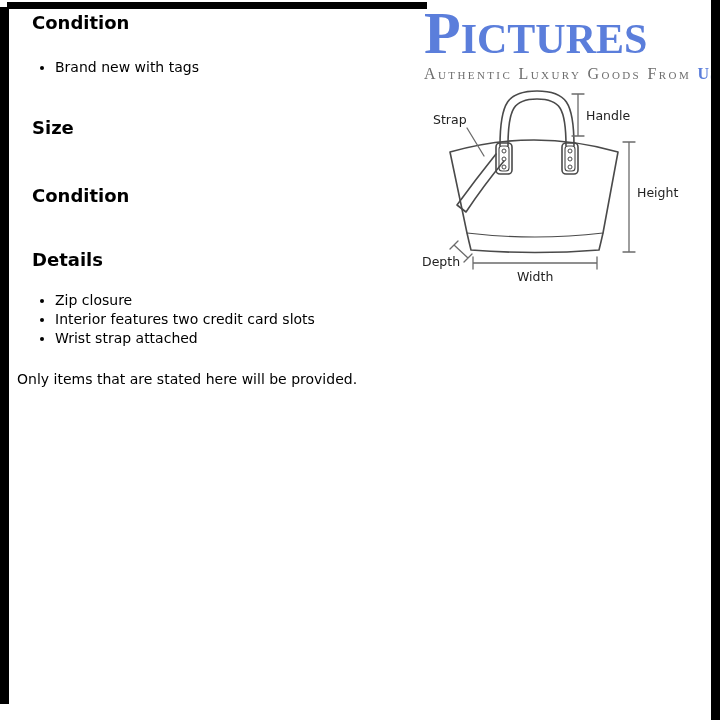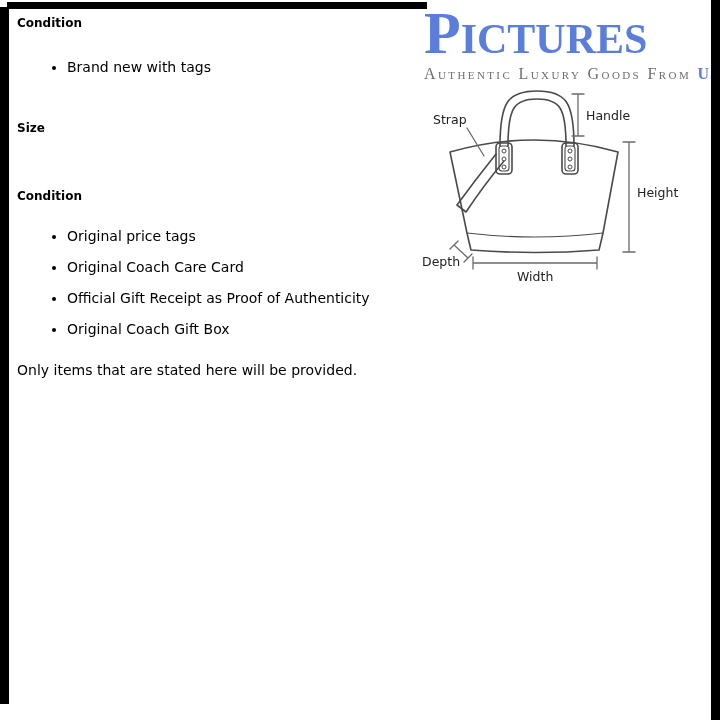--- a/index.html
+++ b/index.html
@@ -16,32 +16,32 @@
   .frame-left  { position: absolute; left: 0;  top: 7px;  width: 9px;  height: 697px; background: #000; }
   .frame-top   { position: absolute; left: 7px; top: 2px;  width: 420px; height: 7px;  background: #000; }
   .frame-right { position: absolute; left: 711px; top: 0;  width: 9px;  height: 720px; background: #000; }
 
   
   .content {
     position: absolute; left: 17px; top: 0; width: 402px;
     font-size: 14px; line-height: 19px;
   }
   .content h3 {
-    font-size: 12px; line-height: 18px; font-weight: bold;
-    margin: 0; padding: 0;
+    font-size: 18px; line-height: 18px; font-weight: bold;
+    margin: 15px; padding: 0;
   }
   .sec-condition h3 { margin-top: 14px; }
   .sec-size      h3 { margin-top: 42px; }
   .sec-material  h3 { margin-top: 50px; }
   .sec-details   h3 { margin-top: 46px; }
   .sec-whatwith  h3 { margin-top: 22px; }
   .content p { margin: 22px 0 0 0; }
   .content ul { margin: 22px 0 0 0; padding: 0 0 0 38px; }
   .sec-condition ul { margin-top: 26px; }
-  .content li { margin: 12px; padding: 0; }
+  .content li { margin: 0; padding: 0; }
   .footer-note { margin-top: 20px; }
 
   
   .logo {
     position: absolute; left: 424px; top: 2px; width: 287px; height: 82px;
     overflow: hidden; white-space: nowrap;
   }
   .brand {
     font-family: "Liberation Serif", "DejaVu Serif", serif;
     font-variant: small-caps;
@@ -91,28 +91,30 @@
     </div>
 
     <div class="sec sec-size">
       <h3>Size</h3>
     </div>
 
     <div class="sec sec-material">
       <h3>Condition</h3>
     </div>
 
+    <div class="sec sec-details">
+      <h3>Details</h3>
+      <ul>
+          <li>Zip closure</li>
+          <li>Interior features two credit card slots</li>
+          <li>Wrist strap attached</li>
+        </ul>
+    </div>
 
     <div class="sec sec-whatwith">
-      <ul>
-          <li>Original price tags</li>
-          <li>Original Coach Care Card</li>
-          <li>Official Gift Receipt as Proof of Authenticity</li>
-          <li>Original Coach Gift Box</li>
-        </ul>
     </div>
 
     <p class="footer-note">Only items that are stated here will be provided.</p>
   </div>
 
   <div class="logo">
     <div class="brand">Pictures</div>
     <div class="tagline"><span>Authentic Luxury Goods From </span><span class="usa">USA</span></div>
   </div>
 

